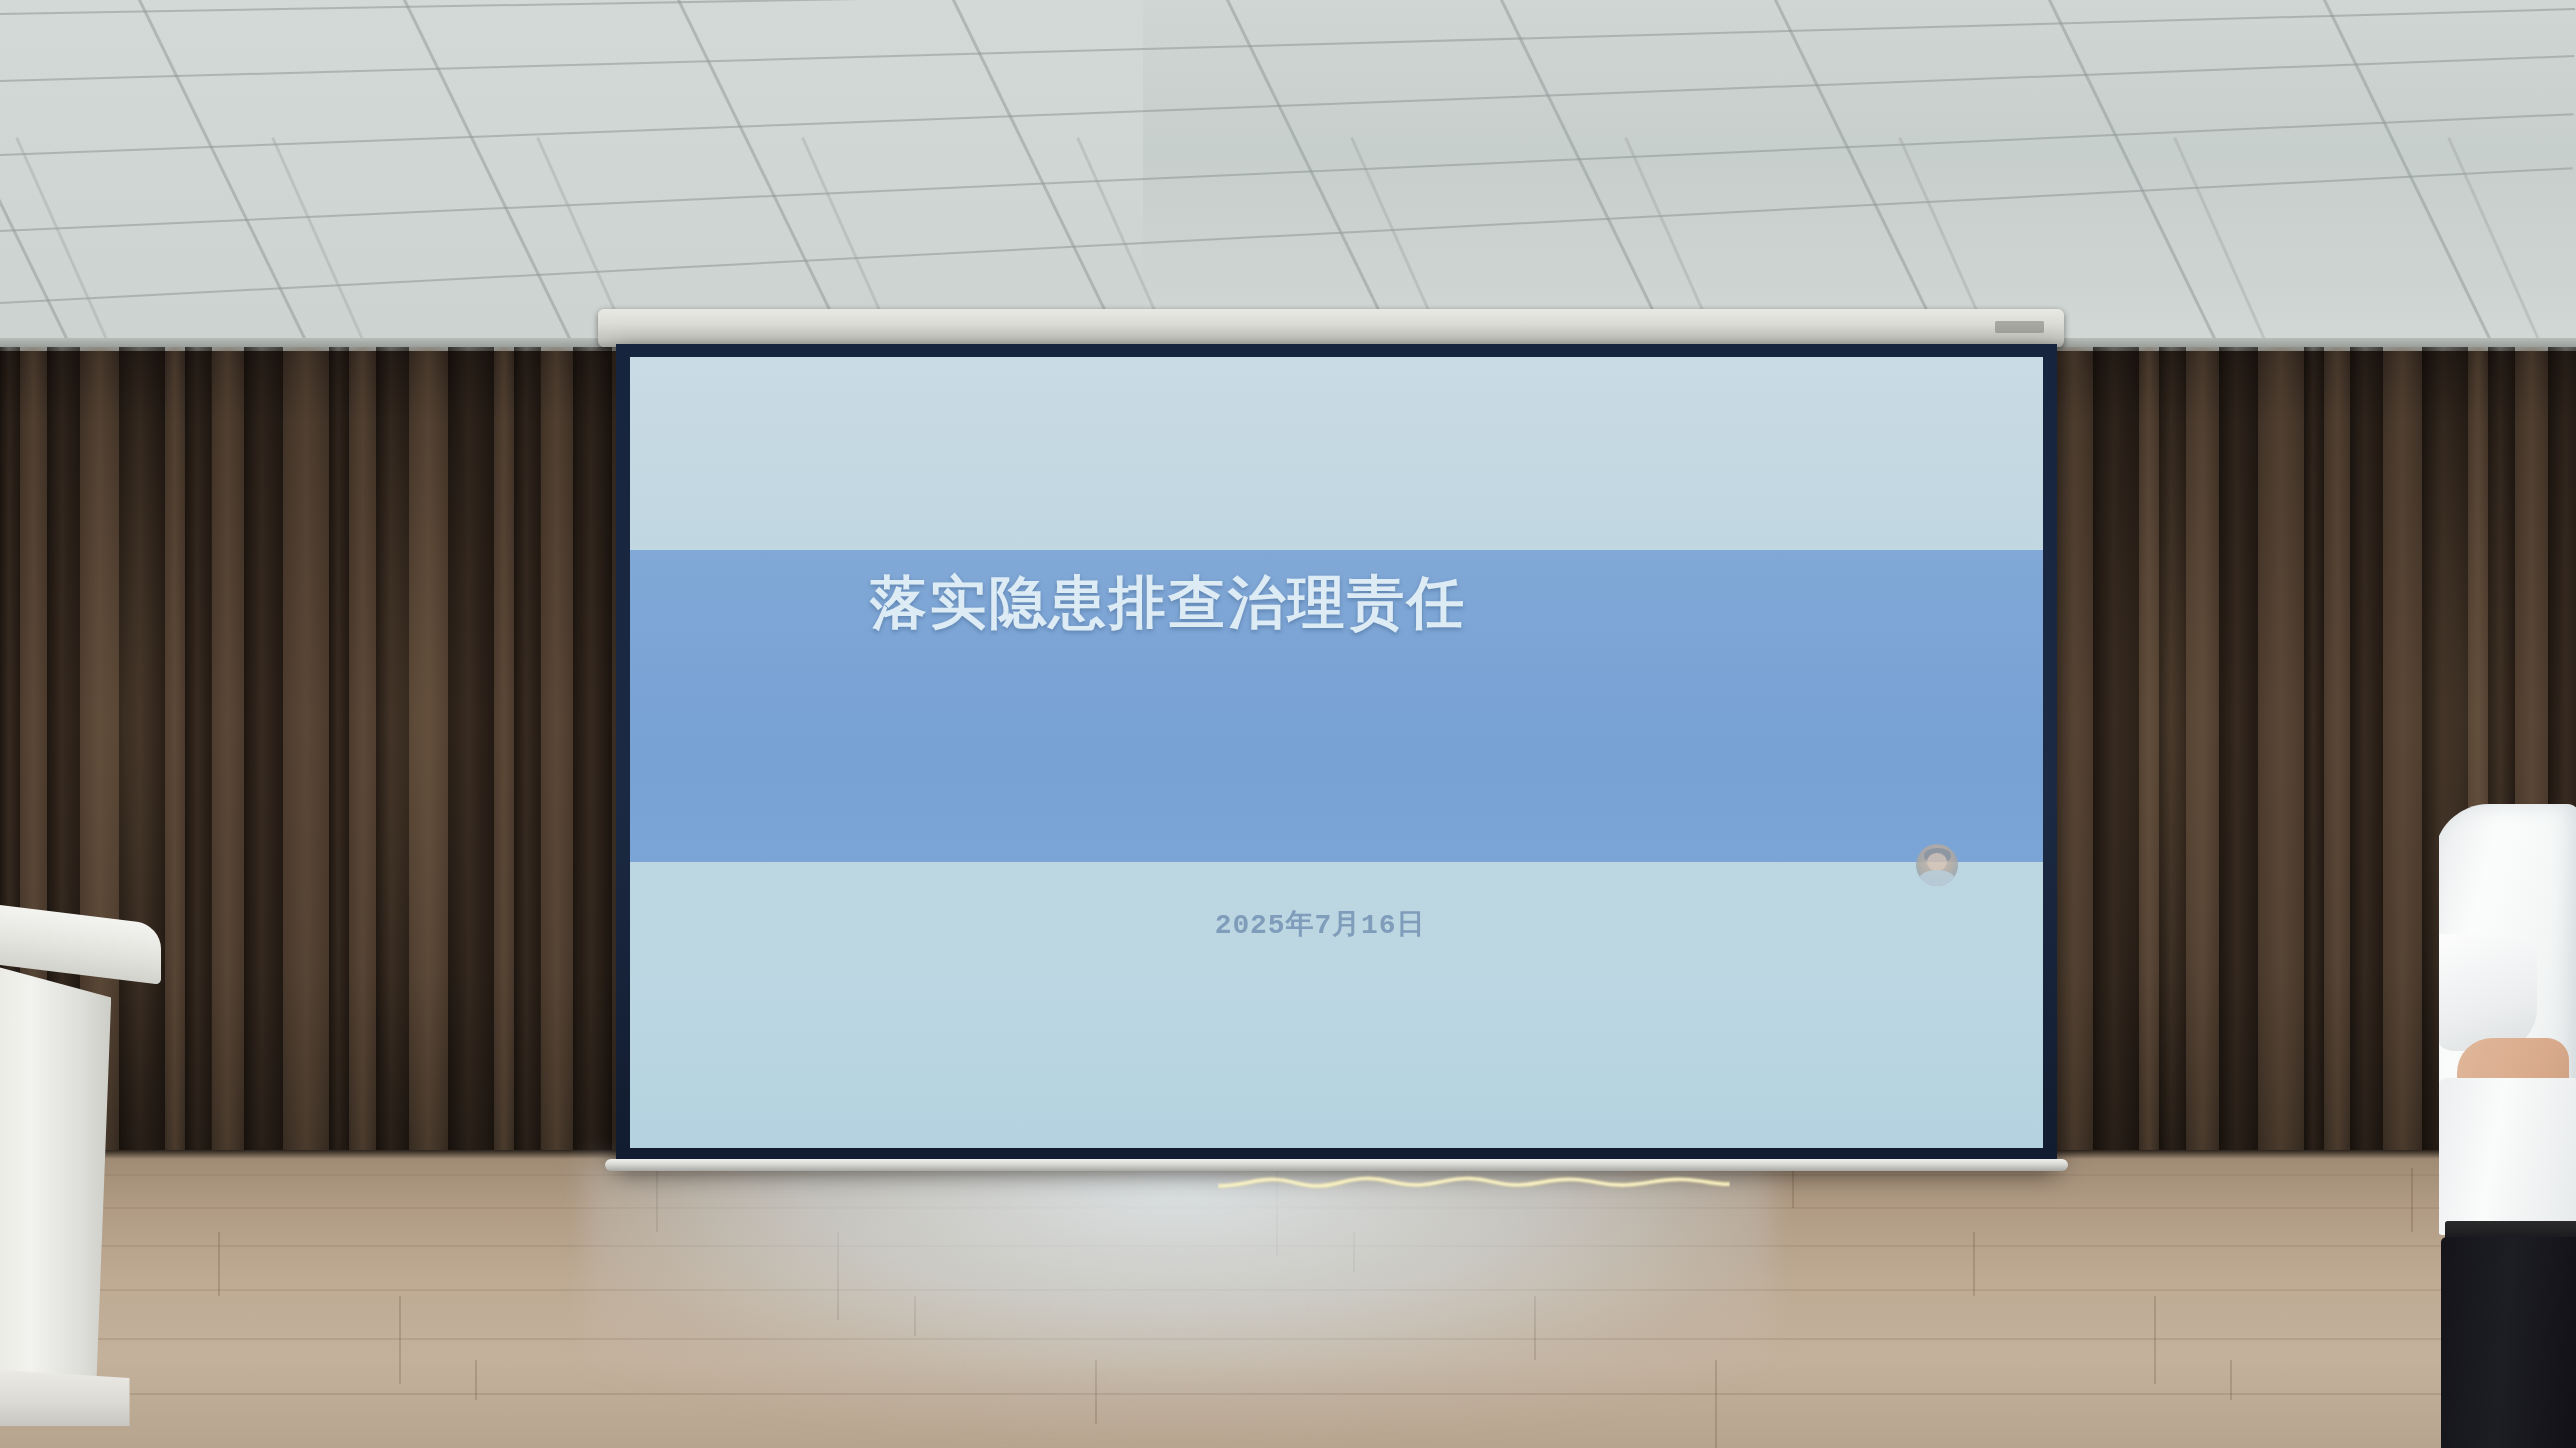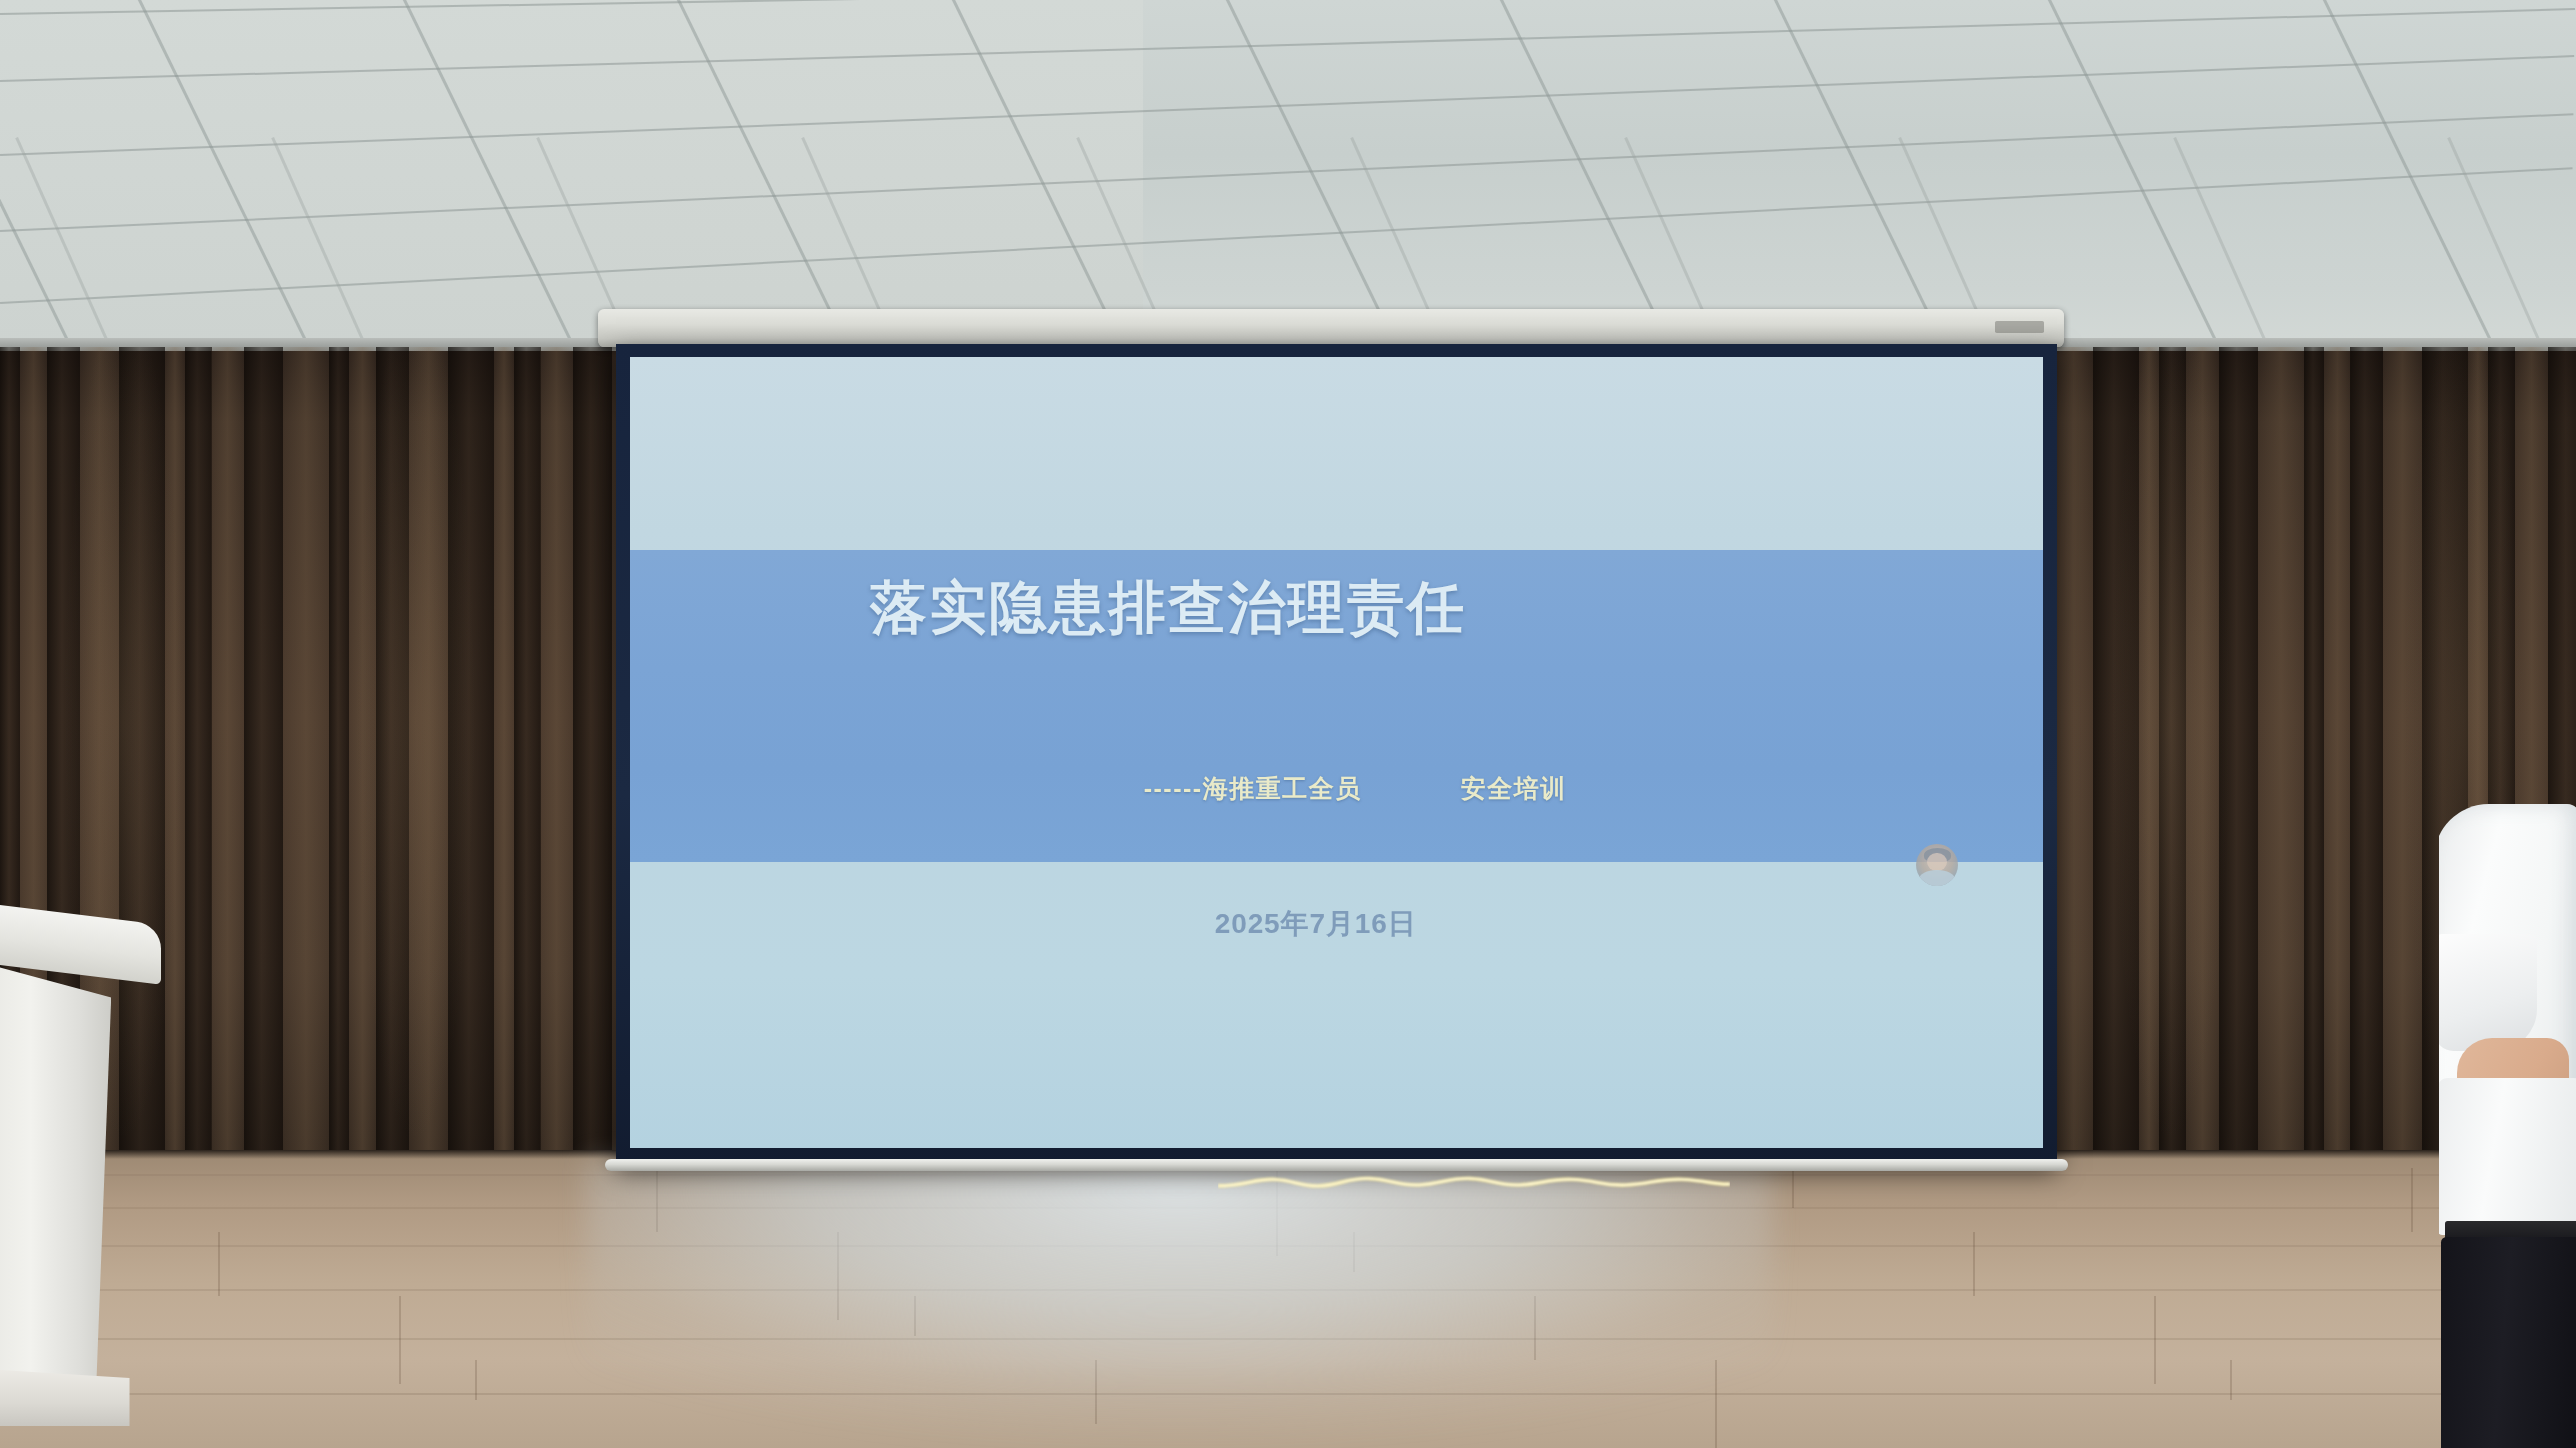--- a/index.html
+++ b/index.html
@@ -90,20 +90,21 @@
   .roller-badge{
     position:absolute;right:20px;top:12px;width:49px;height:12px;
     background:#7d7e79;opacity:.55;border-radius:1.8px;
   }
   .screen-frame{
     position:absolute;left:20px;top:35px;width:1441px;height:819px;
     background:linear-gradient(180deg,#17243d 0%,#1b2942 55%,#121c30 100%);
     padding:12.8px 13.7px 14.6px 13.7px;
     box-sizing:border-box;
     box-shadow:0 9.1px 24px rgba(0,0,0,.55);
+    font-family:Liberation Mono, monospace;
   }
   .screen-surface{
     position:relative;width:100%;height:100%;overflow:hidden;
     background:linear-gradient(180deg,#c9dbe4 0%,#c1d7e1 22%,#bcd5e1 52%,#bcd7e2 78%,#b4d2e0 100%);
   }
   .weight-bar{
     position:absolute;left:9.1px;top:850px;width:1463px;height:12px;
     background:linear-gradient(180deg,#f0f1ee 0%,#d7d8d3 45%,#a8a9a4 100%);
     border-radius:6.4px;
   }
@@ -390,24 +391,20 @@
       <div class="screen-surface">
 
         <div class="slide">
 
           <div class="slide-band"></div>
 
           <div class="title-block">
             <div class="slide-title-1">落实隐患排查治理责任</div>
           </div>
 
-          <div class="subtitle-row">
-            <div class="sub-org">------海推重工全员</div>
-            <div class="sub-topic">安全培训</div>
-          </div>
 
           <div class="slide-date">2025年7月16日</div>
 
           <div class="slide-avatar">
             <div class="hair"></div>
             <div class="face"></div>
             <div class="body"></div>
           </div>
 
         </div>

